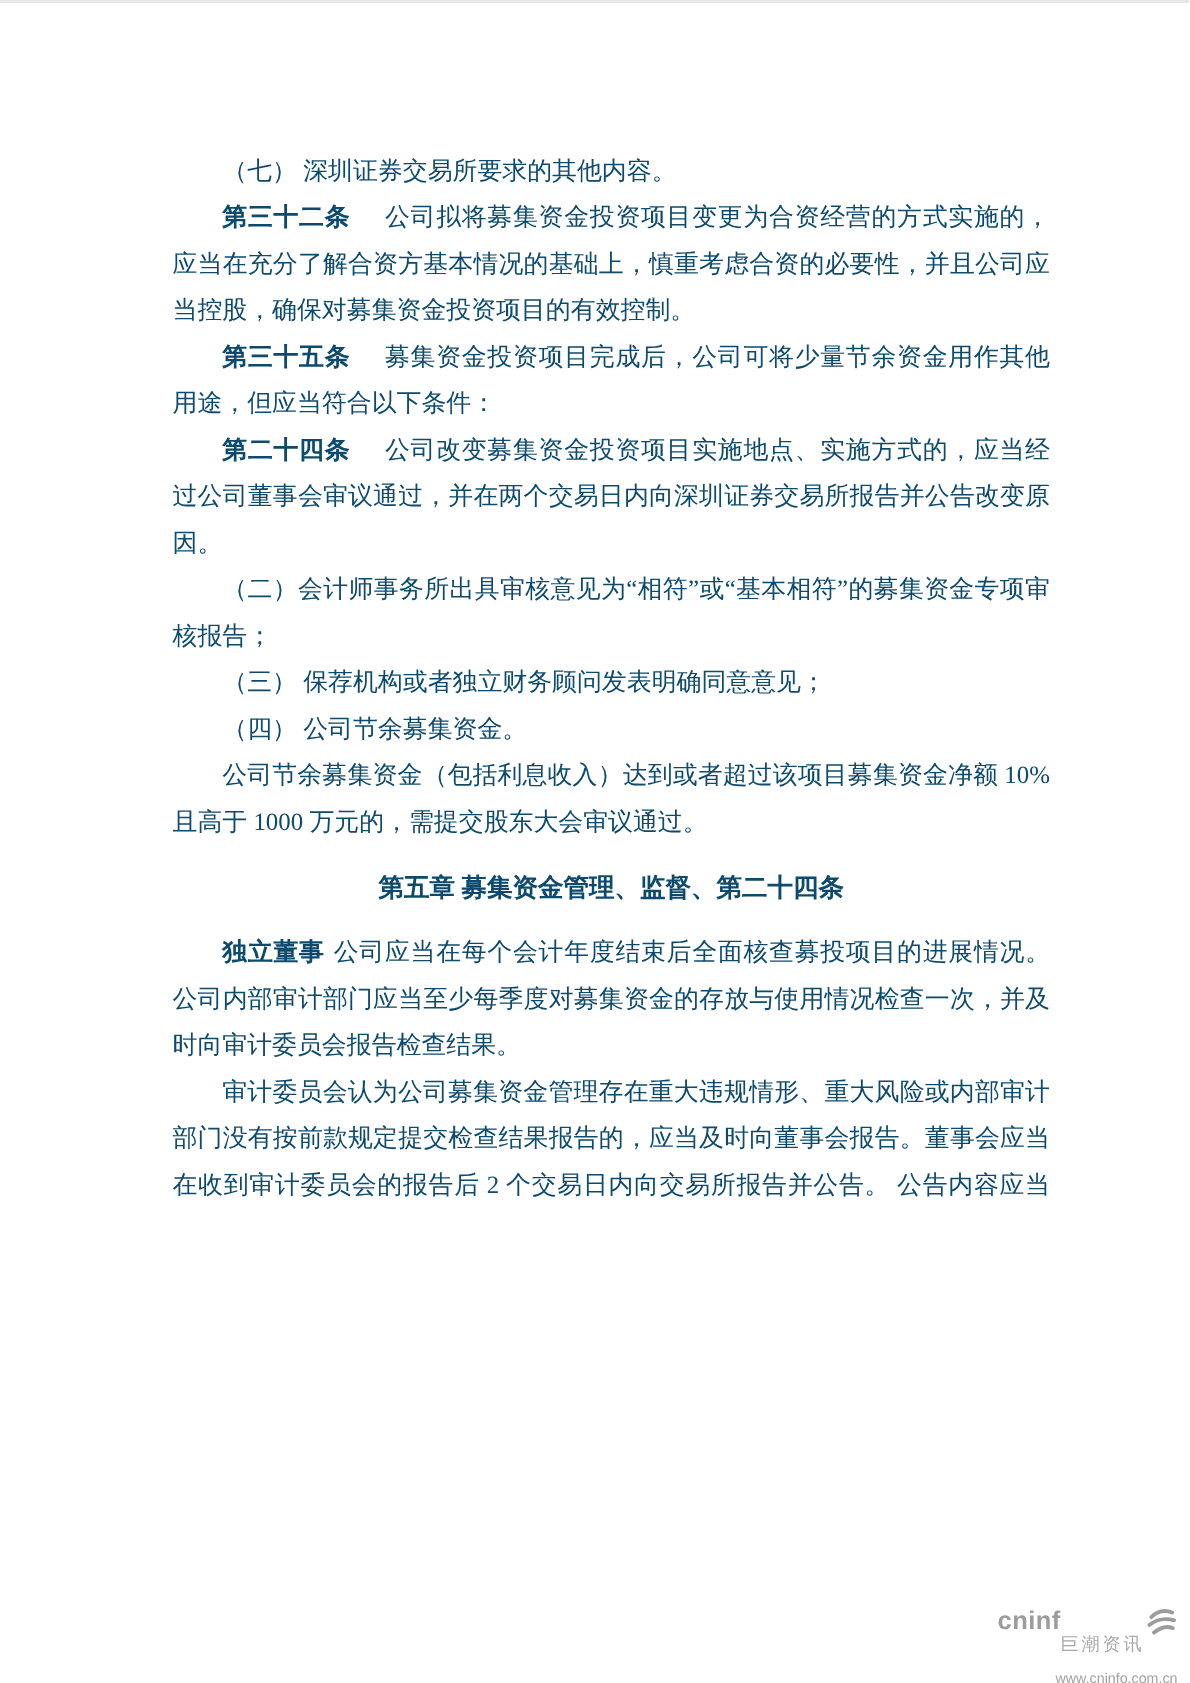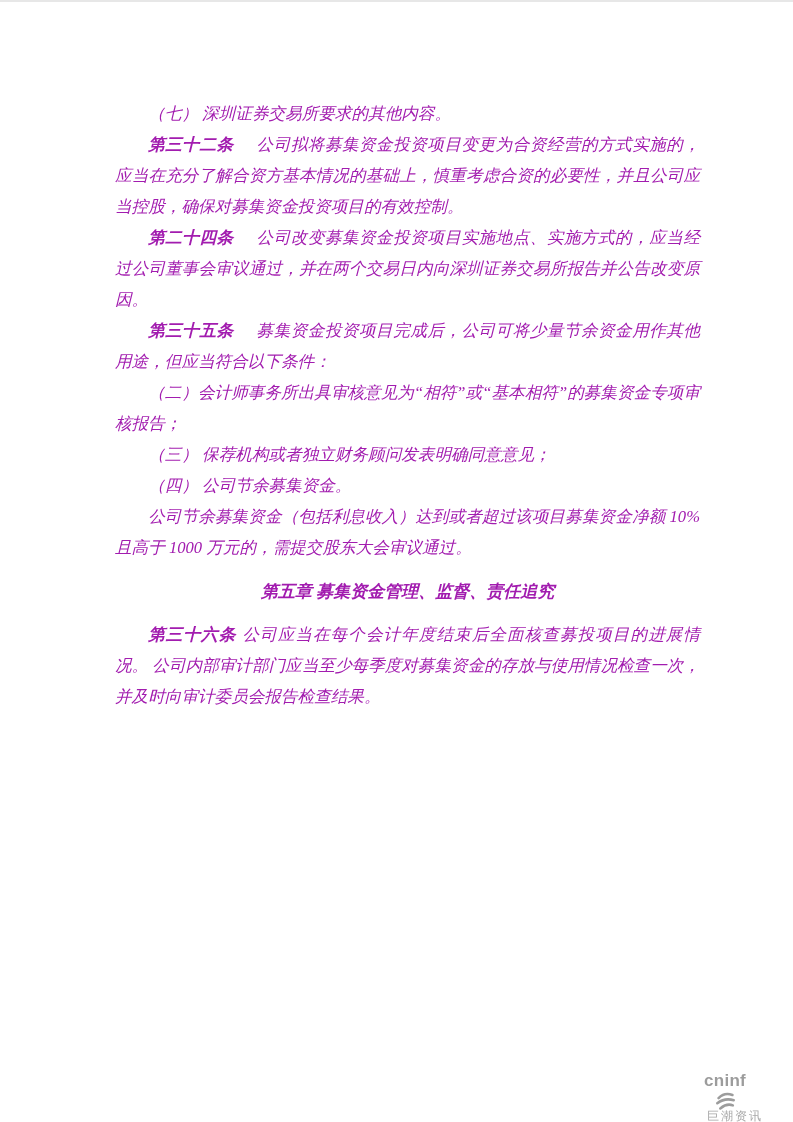--- a/index.html
+++ b/index.html
@@ -14,23 +14,22 @@
     position: absolute; top: 0; left: 0;
     width: 793px; height: 2px;
     background: #e7e7e7;
   }
   .content {
     position: absolute;
     left: 115px; top: 98px;
     width: 585px;
     font-size: 16.6px;
     line-height: 31px;
-    color: #a21caf;
+    color: #0c4a6e;
     text-align: justify;
-    font-style: italic;
   }
   .content p {
     margin: 0;
     text-indent: 2em;
   }
   .term {
     font-weight: bold;
     margin-right: 6px;
   }
   .chapter {
@@ -51,21 +50,20 @@
     text-align: right;
     color: #a2a2a2;
     font-family: "Liberation Sans", "DejaVu Sans", sans-serif;
     line-height: 1.1;
   }
   .logo-row {
     display: flex;
     align-items: center;
     justify-content: space-between;
     gap: 1px;
-    flex-direction: column;
   }
   .logo-text {
     font-weight: bold;
     font-size: 17px;
     letter-spacing: 0.3px;
     color: #9c9c9c;
   }
   .logo-icon { width: 21px; height: 19px; display: block; }
   .logo-cn {
     font-size: 12px;
@@ -85,38 +83,39 @@
 
 <div class="page-top-edge"></div>
 
 <div class="content">
 
   <p><span>（七） 深圳证券交易所要求的其他内容。</span></p>
 
   <p><span class="term">第三十二条</span><span>　公司拟将募集资金投资项目变更为合资经营的方式实施的，应当在充分了解合资方基本情况的基础上，慎重考虑合资的必要性，并且公司应当控股，确保对募集资金投资项目的有效控制。</span></p>
 
 
+  <p><span class="term">第三十五条</span><span>　募集资金投资项目完成后，公司可将少量节余资金用作其他用途，但应当符合以下条件：</span></p>
+
   <p><span class="term">第二十四条</span><span>　公司改变募集资金投资项目实施地点、实施方式的，应当经过公司董事会审议通过，并在两个交易日内向深圳证券交易所报告并公告改变原因。</span></p>
-
-  <p><span class="term">第三十五条</span><span>　募集资金投资项目完成后，公司可将少量节余资金用作其他用途，但应当符合以下条件：</span></p>
 
 
   <p><span>（二）会计师事务所出具审核意见为“相符”或“基本相符”的募集资金专项审核报告；</span></p>
 
   <p><span>（三） 保荐机构或者独立财务顾问发表明确同意意见；</span></p>
 
   <p><span>（四） 公司节余募集资金。</span></p>
 
 
   <p><span>公司节余募集资金（包括利息收入）达到或者超过该项目募集资金净额 10%且高于 1000 万元的，需提交股东大会审议通过。</span></p>
 
-  <div class="chapter">第五章 募集资金管理、监督、责任追究</div>
+  <div class="chapter">第五章 募集资金管理、监督、第二十四条</div>
 
-  <p><span class="term">第三十六条</span><span>公司应当在每个会计年度结束后全面核查募投项目的进展情况。 公司内部审计部门应当至少每季度对募集资金的存放与使用情况检查一次，并及时向审计委员会报告检查结果。</span></p>
+  <p><span class="term">独立董事</span><span>公司应当在每个会计年度结束后全面核查募投项目的进展情况。 公司内部审计部门应当至少每季度对募集资金的存放与使用情况检查一次，并及时向审计委员会报告检查结果。</span></p>
 
+  <p class="fill-last"><span>审计委员会认为公司募集资金管理存在重大违规情形、重大风险或内部审计部门没有按前款规定提交检查结果报告的，应当及时向董事会报告。董事会应当在收到审计委员会的报告后 2 个交易日内向交易所报告并公告。 公告内容应当</span></p>
 
 </div>
 
 <div class="watermark">
   <div class="logo-row">
     <span class="logo-text">cninf</span>
     <svg class="logo-icon" viewBox="0 0 24 22" aria-hidden="true">
       <path d="M4 7 Q11 0 20 3.5" fill="none" stroke="#9c9c9c" stroke-width="3" stroke-linecap="round"></path>
       <path d="M2.5 13 Q11 6.5 21.5 9.5" fill="none" stroke="#9c9c9c" stroke-width="3" stroke-linecap="round"></path>
       <path d="M6 19 Q13.5 12.8 20.5 15.5" fill="none" stroke="#9c9c9c" stroke-width="3" stroke-linecap="round"></path>

